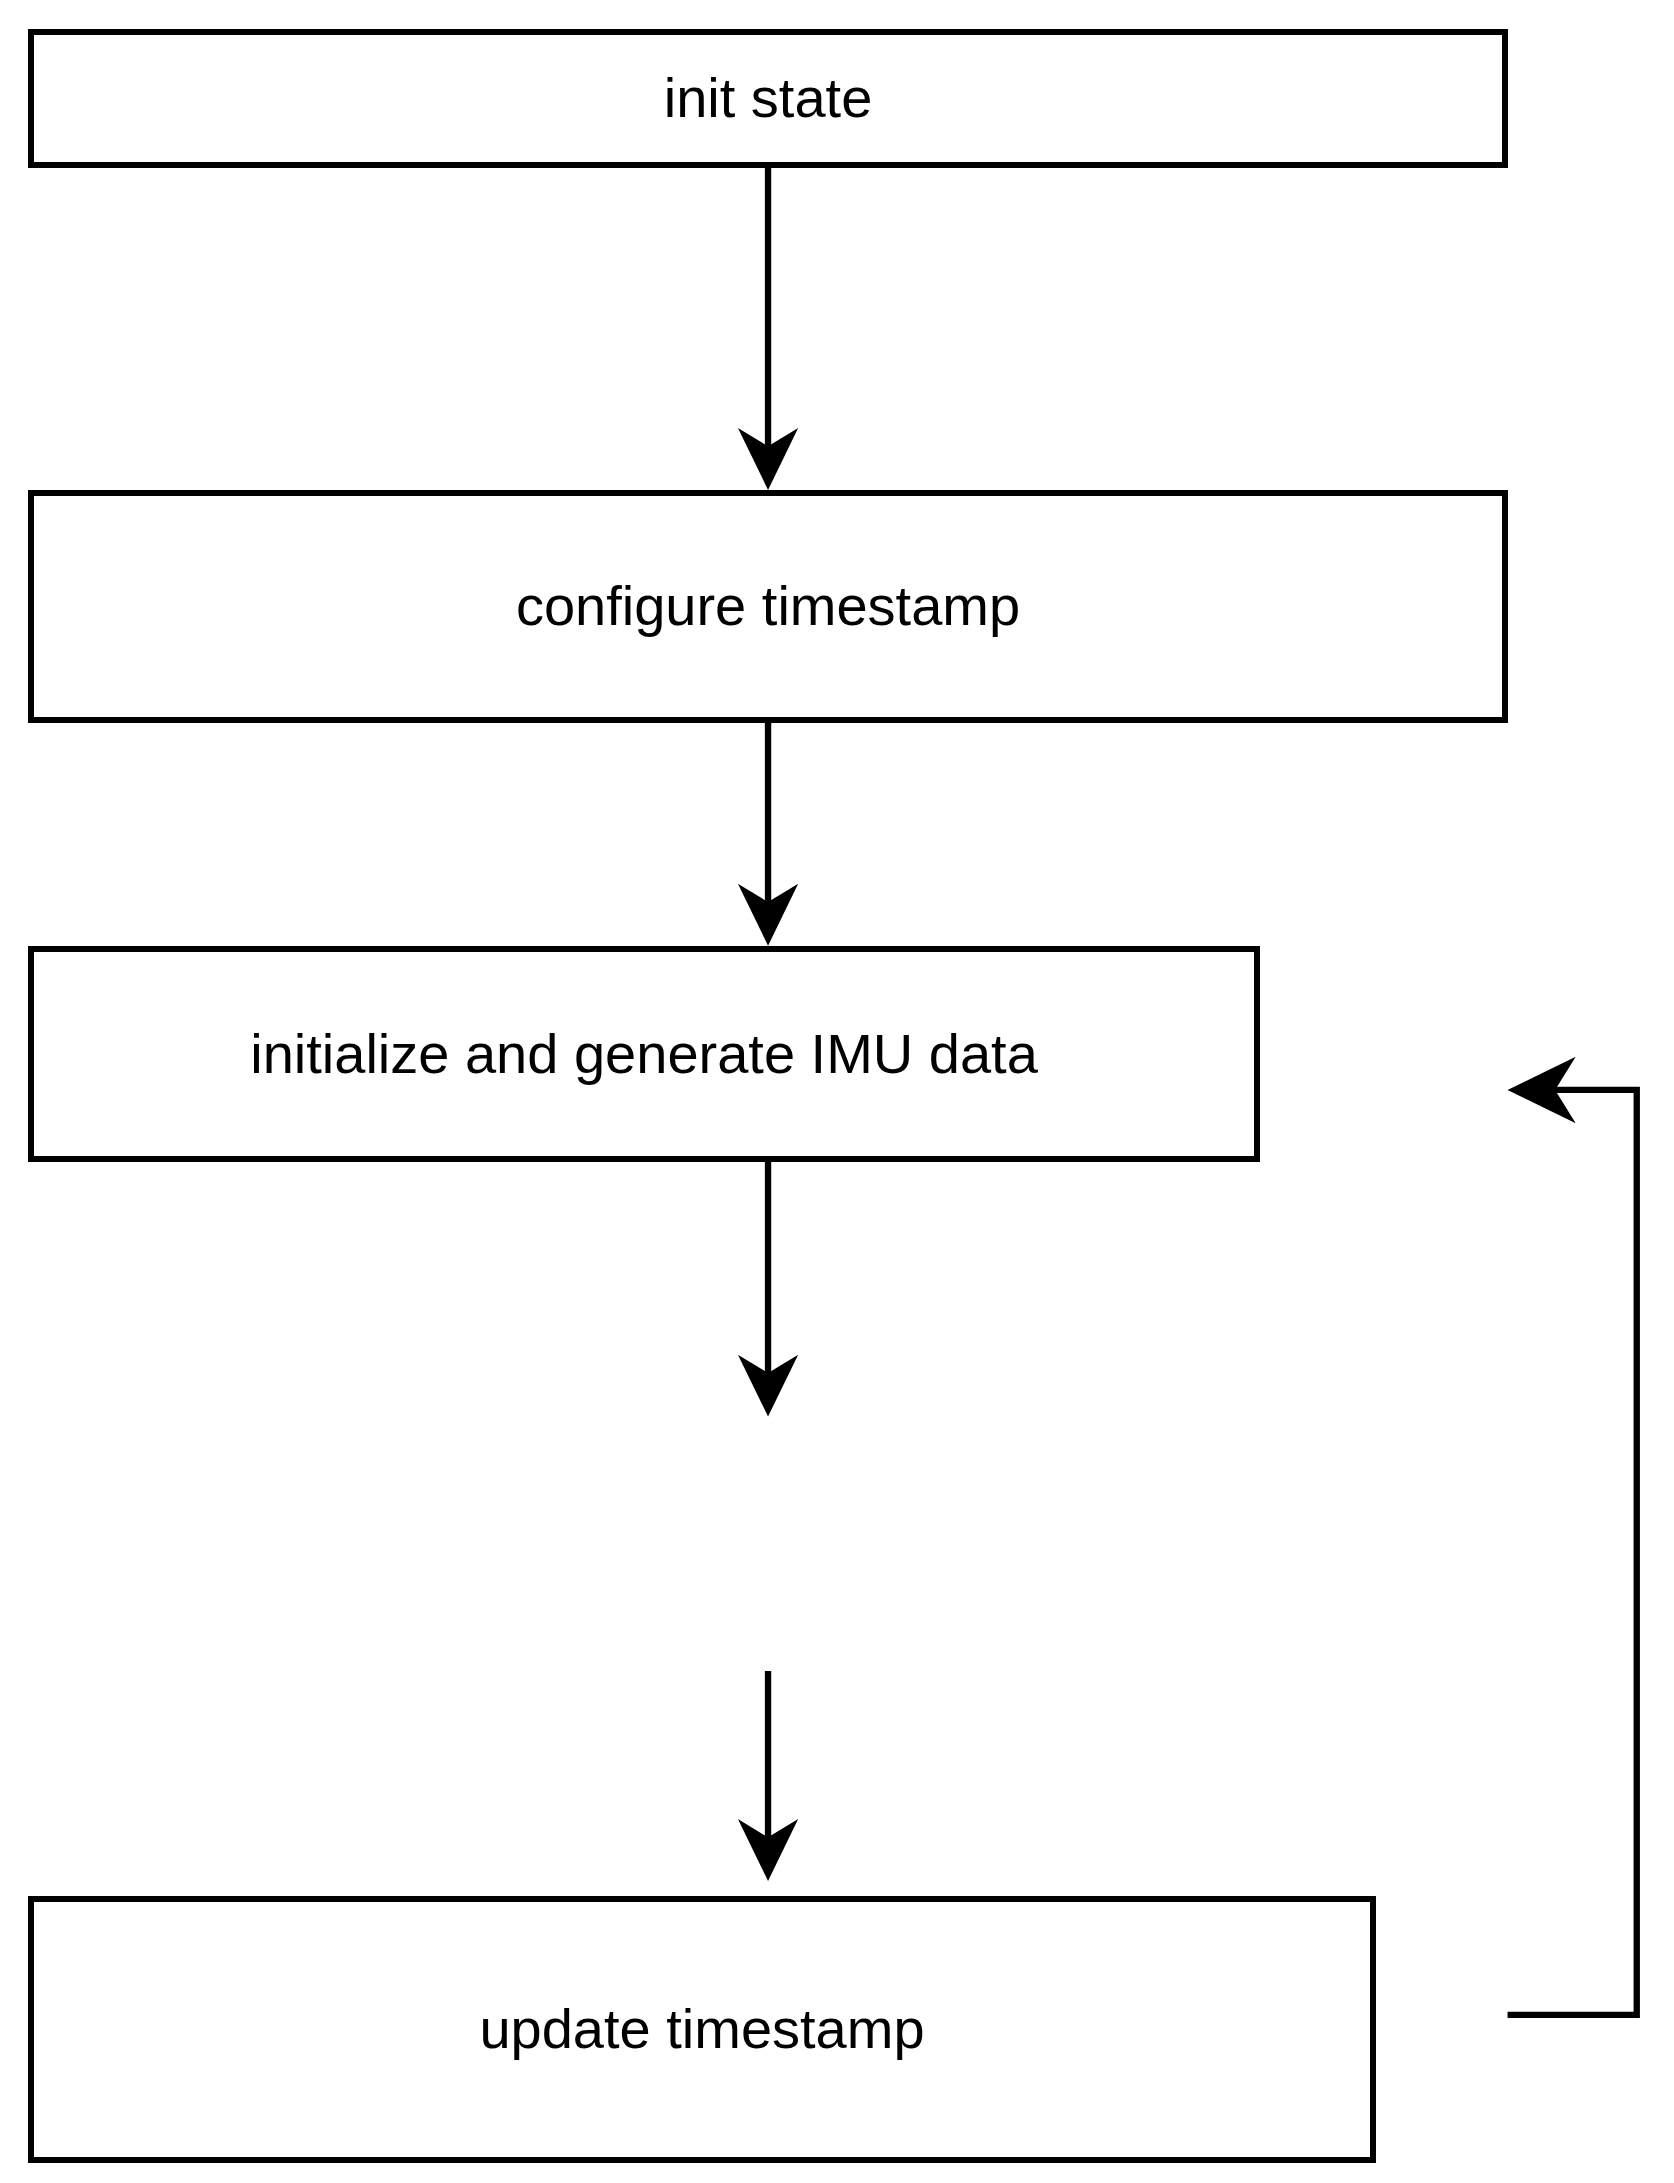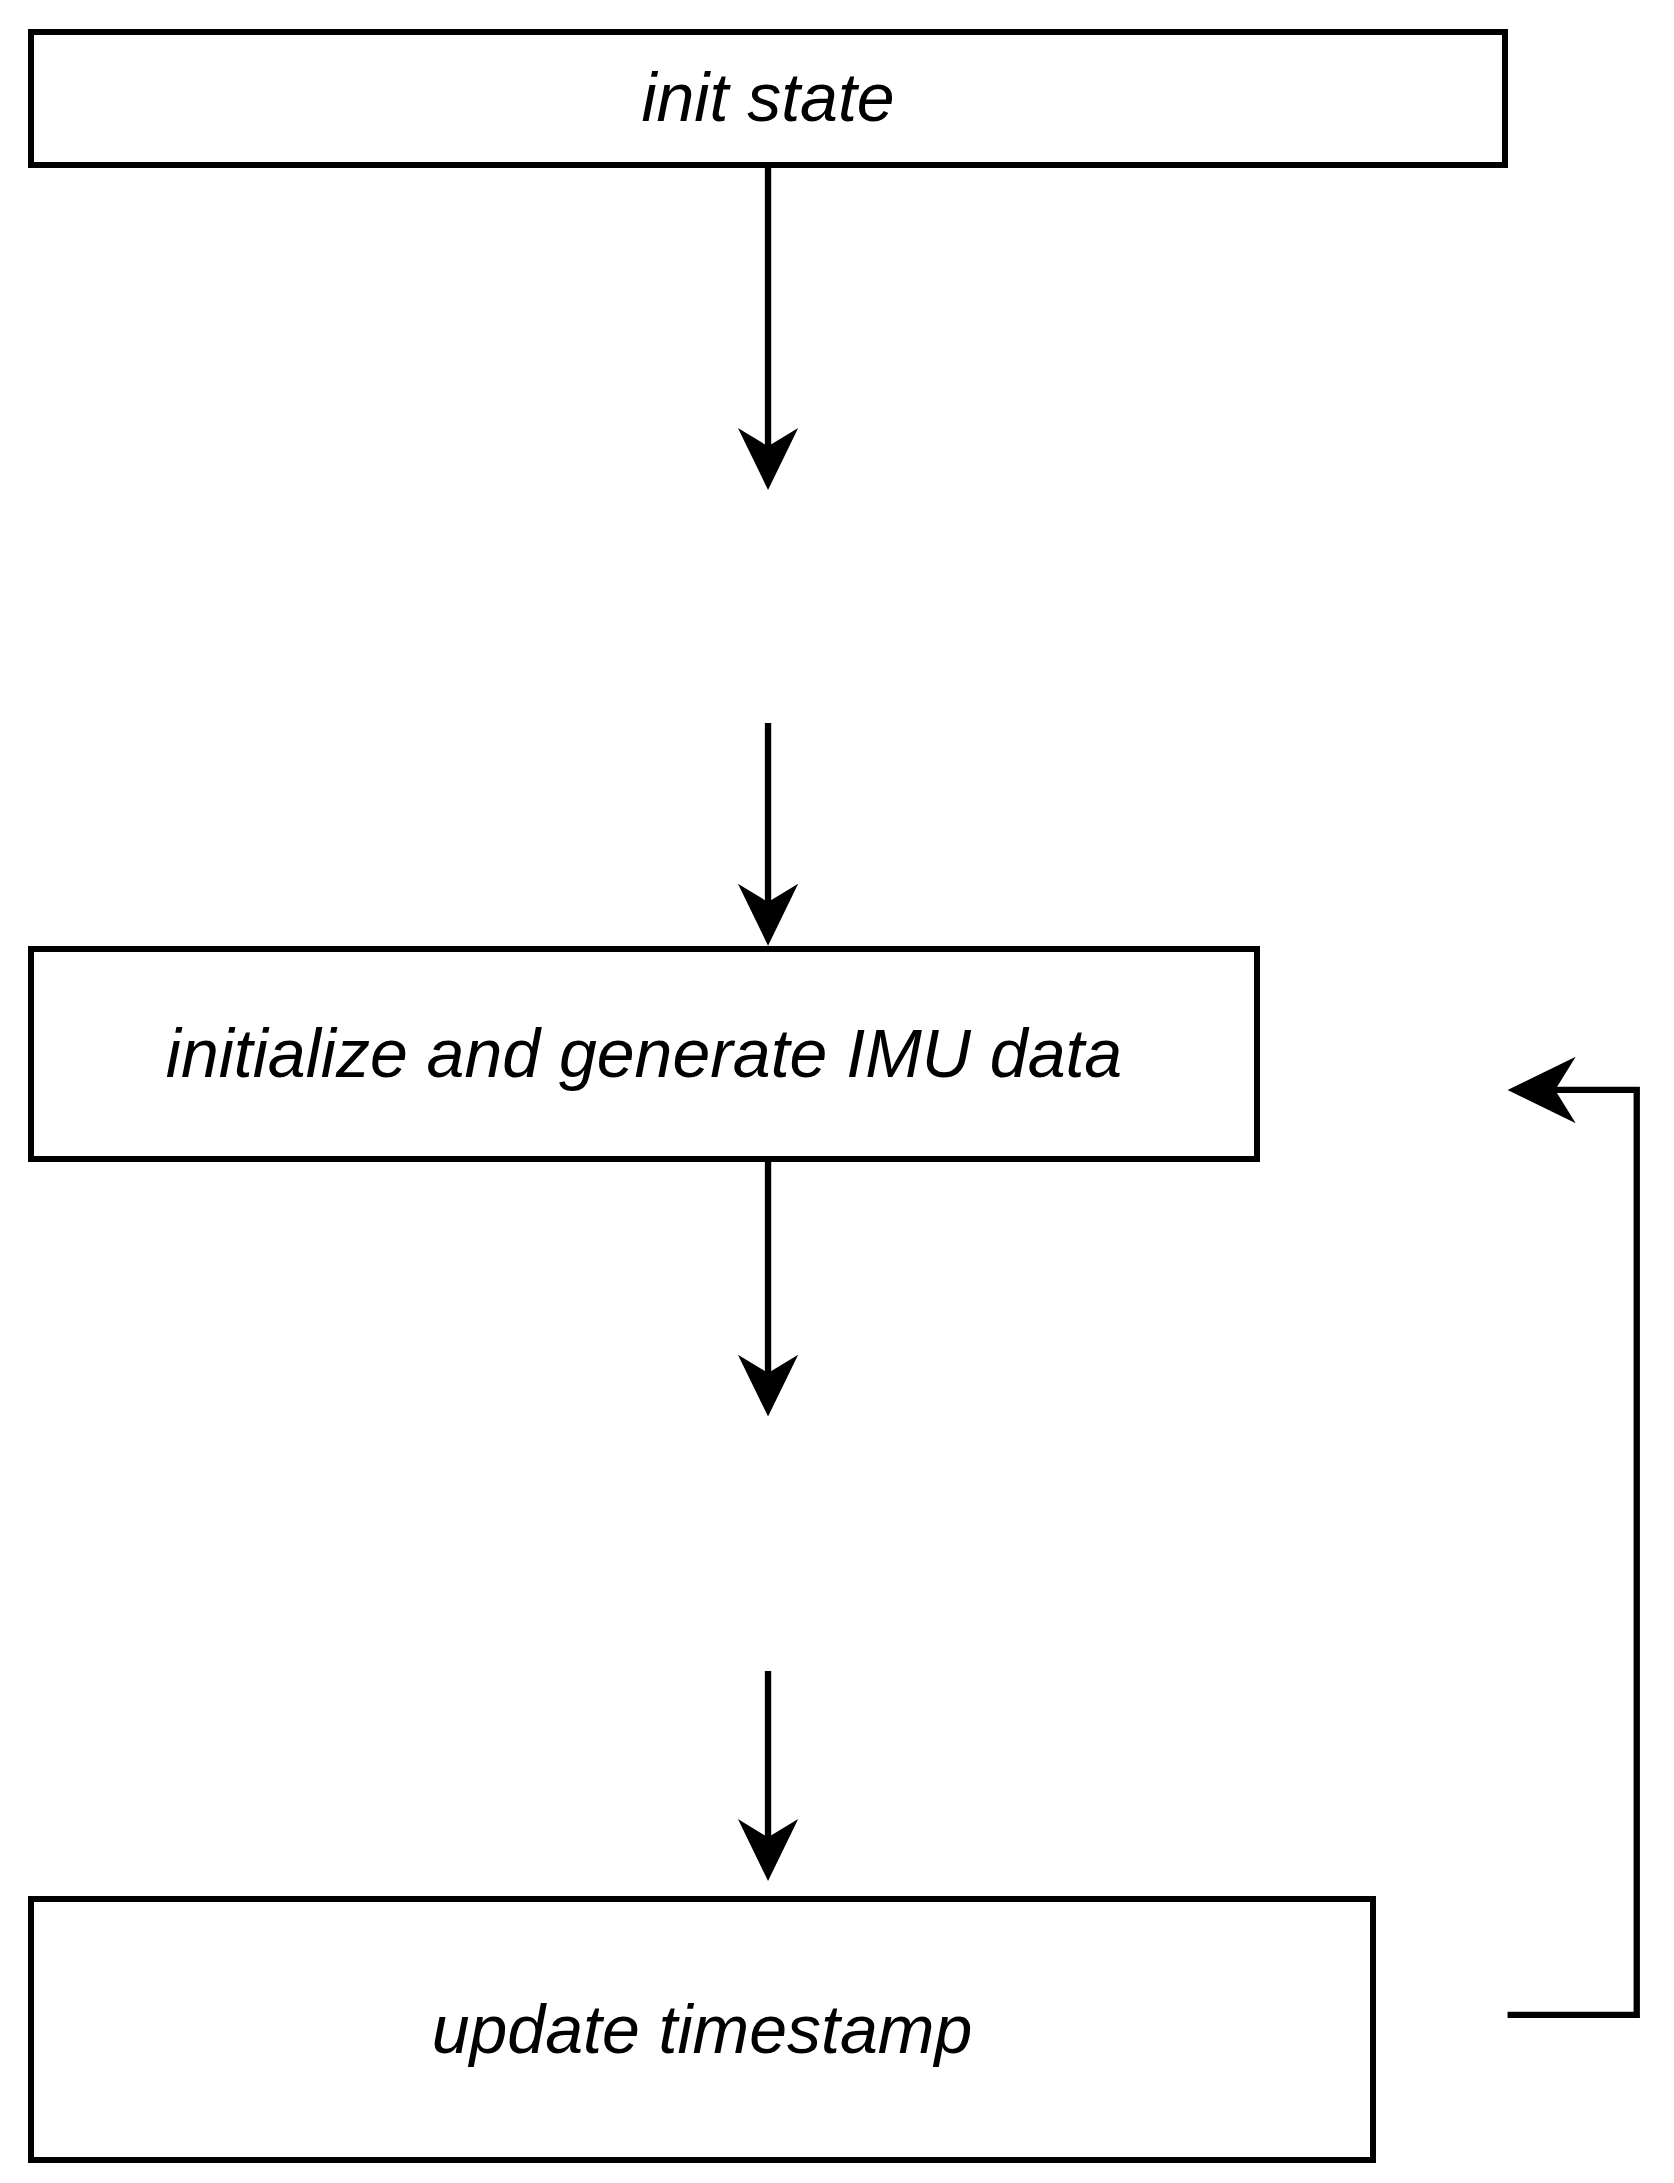--- a/index.html
+++ b/index.html
@@ -30,28 +30,27 @@
     position: absolute;
     box-sizing: border-box;
     background: #ffffff;
     border: 6.3px solid #000000;
     display: flex;
     align-items: center;
     justify-content: center;
   }
   .node-label {
     font-family: "Liberation Sans", sans-serif;
-    font-size: 68px;
+    font-size: 56px;
     line-height: 1.05;
     color: #000000;
     white-space: nowrap;
     letter-spacing: 0px;
     text-align: right;
     padding: 0 8px;
-    font-style: italic;
   }
 </style>
 </head>
 <body>
 
 <div id="canvas">
 
   <svg id="flow-svg" viewBox="0 0 2112 2754" xmlns="http://www.w3.org/2000/svg">
 
     <g>
@@ -77,20 +76,23 @@
     <g>
       <polyline points="1902,2542 2065,2542 2065,1375 1945,1375" fill="none" stroke="#000000" stroke-width="8" stroke-linejoin="miter" stroke-linecap="butt"></polyline>
       <path d="M 1902,1375 L 1988,1333 L 1962,1375 L 1988,1417 Z" fill="#000000"></path>
     </g>
   </svg>
 
   <div class="node-box" style="left:28px; top:28.5px; width:1480px; height:139px;">
     <span class="node-label">init state</span>
   </div>
 
+  <div class="node-box" style="left:28px; top:490px; width:1480px; height:233px;">
+    <span class="node-label">configure timestamp</span>
+  </div>
 
   <div class="node-box" style="left:28px; top:946px; width:1232px; height:216px;">
     <span class="node-label">initialize and generate IMU data</span>
   </div>
 
 
   <div class="node-box" style="left:28px; top:1896px; width:1348px; height:267px;">
     <span class="node-label">update timestamp</span>
   </div>
 

